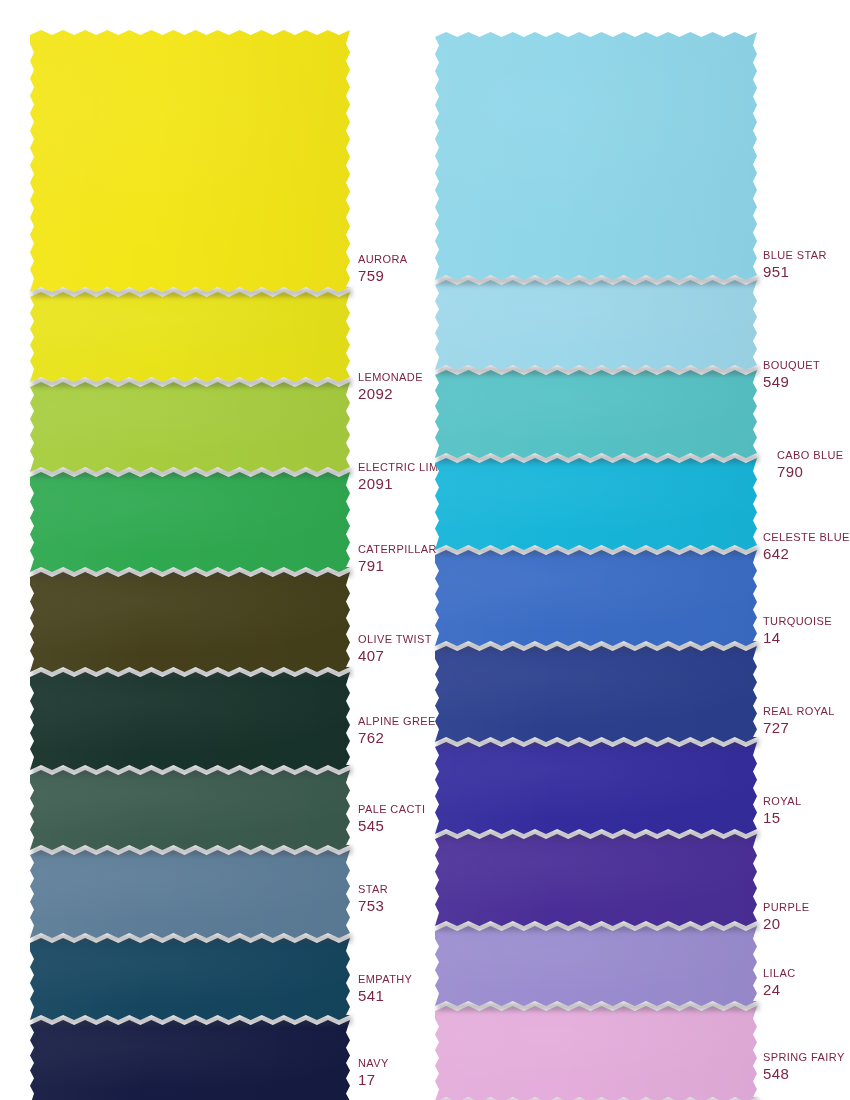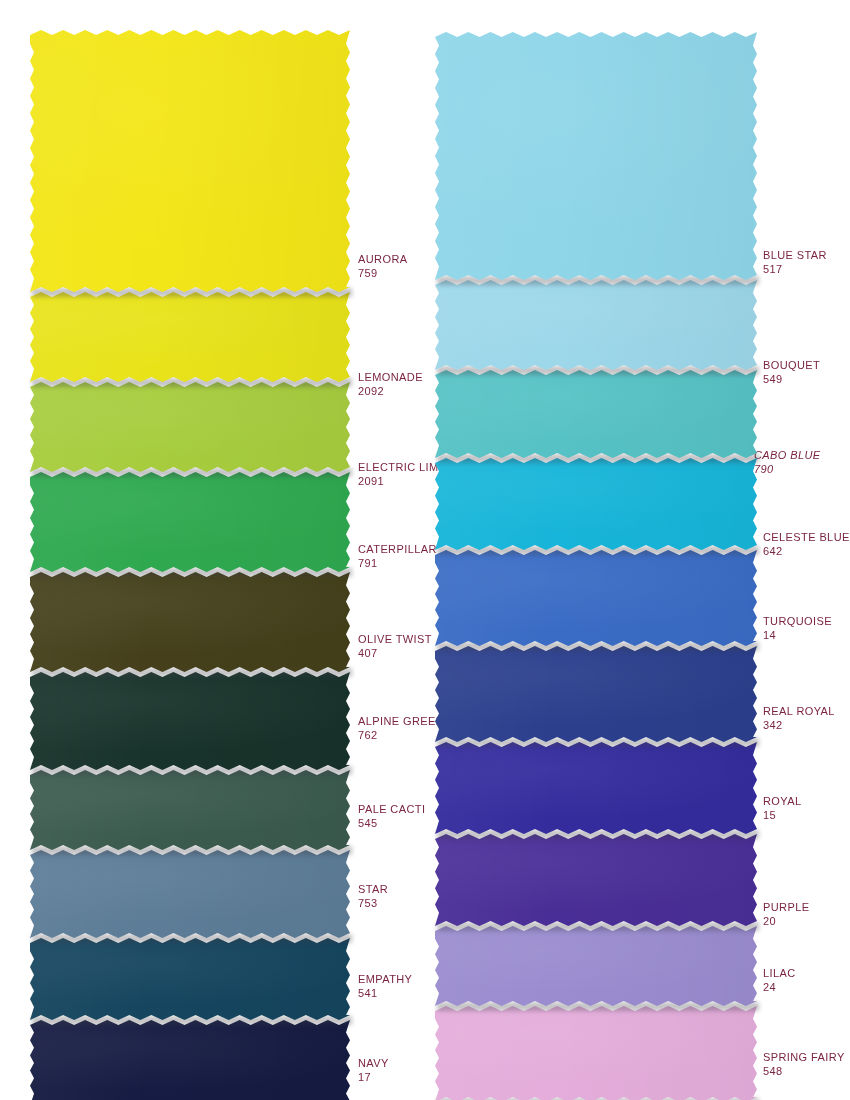--- a/index.html
+++ b/index.html
@@ -66,21 +66,21 @@
     white-space: nowrap;
     user-select: none;
   }
   .label .name {
     display: block;
     font-size: 11px;
     text-align: center;
   }
   .label .code {
     display: block;
-    font-size: 11px;
+    font-size: 15px;
   }
 </style>
 </head>
 <body>
 
 <div id="sheet">
     <div class="label" style="left: 358px; top: 252px;">
       <span class="name">AURORA</span>
       <span class="code">759</span>
     </div>
@@ -176,41 +176,41 @@
         </div>
       </div>
       <div class="swatch-row" style="top: 990px; width: 320px; height: 86px; z-index: 91;">
         <div class="swatch-body" style="z-index: 1; clip-path: polygon(0px 5px, 11.03px 0px, 22.07px 5px, 33.1px 0px, 44.14px 5px, 55.17px 0px, 66.21px 5px, 77.24px 0px, 88.28px 5px, 99.31px 0px, 110.34px 5px, 121.38px 0px, 132.41px 5px, 143.45px 0px, 154.48px 5px, 165.52px 0px, 176.55px 5px, 187.59px 0px, 198.62px 5px, 209.66px 0px, 220.69px 5px, 231.72px 0px, 242.76px 5px, 253.79px 0px, 264.83px 5px, 275.86px 0px, 286.9px 5px, 297.93px 0px, 308.97px 5px, 320px 0px, 316px 12.6px, 320px 20.2px, 316px 27.8px, 320px 35.4px, 316px 43px, 320px 50.6px, 316px 58.2px, 320px 65.8px, 316px 73.4px, 320px 81px, 320px 81px, 308.97px 86px, 297.93px 81px, 286.9px 86px, 275.86px 81px, 264.83px 86px, 253.79px 81px, 242.76px 86px, 231.72px 81px, 220.69px 86px, 209.66px 81px, 198.62px 86px, 187.59px 81px, 176.55px 86px, 165.52px 81px, 154.48px 86px, 143.45px 81px, 132.41px 86px, 121.38px 81px, 110.34px 86px, 99.31px 81px, 88.28px 86px, 77.24px 81px, 66.21px 86px, 55.17px 81px, 44.14px 86px, 33.1px 81px, 22.07px 86px, 11.03px 81px, 0px 86px, 4px 73.4px, 0px 65.8px, 4px 58.2px, 0px 50.6px, 4px 43px, 0px 35.4px, 4px 27.8px, 0px 20.2px, 4px 12.6px);">
           <div class="swatch-fill" style="background: linear-gradient(95deg, rgba(255, 255, 255, 0.043) 0%, rgba(255, 255, 255, 0) 38%, rgba(0, 0, 0, 0.035) 100%), radial-gradient(120% 90% at 35% 30%, rgba(255, 255, 255, 0.05) 0%, rgba(0, 0, 0, 0) 60%) rgb(21, 27, 66);"></div>
         </div>
       </div>
     </div>
     <div class="label" style="left: 763px; top: 248px;">
       <span class="name">BLUE STAR</span>
-      <span class="code">517</span>
+      <span class="code">951</span>
     </div>
     <div class="label" style="left: 763px; top: 358px;">
       <span class="name">BOUQUET</span>
       <span class="code">549</span>
     </div>
-    <div class="label" style="left: 754px; top: 448px; font-style: italic;">
+    <div class="label" style="left: 777px; top: 448px;">
       <span class="name">CABO BLUE</span>
       <span class="code">790</span>
     </div>
     <div class="label" style="left: 763px; top: 530px;">
       <span class="name">CELESTE BLUE</span>
       <span class="code">642</span>
     </div>
     <div class="label" style="left: 763px; top: 614px;">
       <span class="name">TURQUOISE</span>
       <span class="code">14</span>
     </div>
     <div class="label" style="left: 763px; top: 704px;">
       <span class="name">REAL ROYAL</span>
-      <span class="code">342</span>
+      <span class="code">727</span>
     </div>
     <div class="label" style="left: 763px; top: 794px;">
       <span class="name">ROYAL</span>
       <span class="code">15</span>
     </div>
     <div class="label" style="left: 763px; top: 900px;">
       <span class="name">PURPLE</span>
       <span class="code">20</span>
     </div>
     <div class="label" style="left: 763px; top: 966px;">

